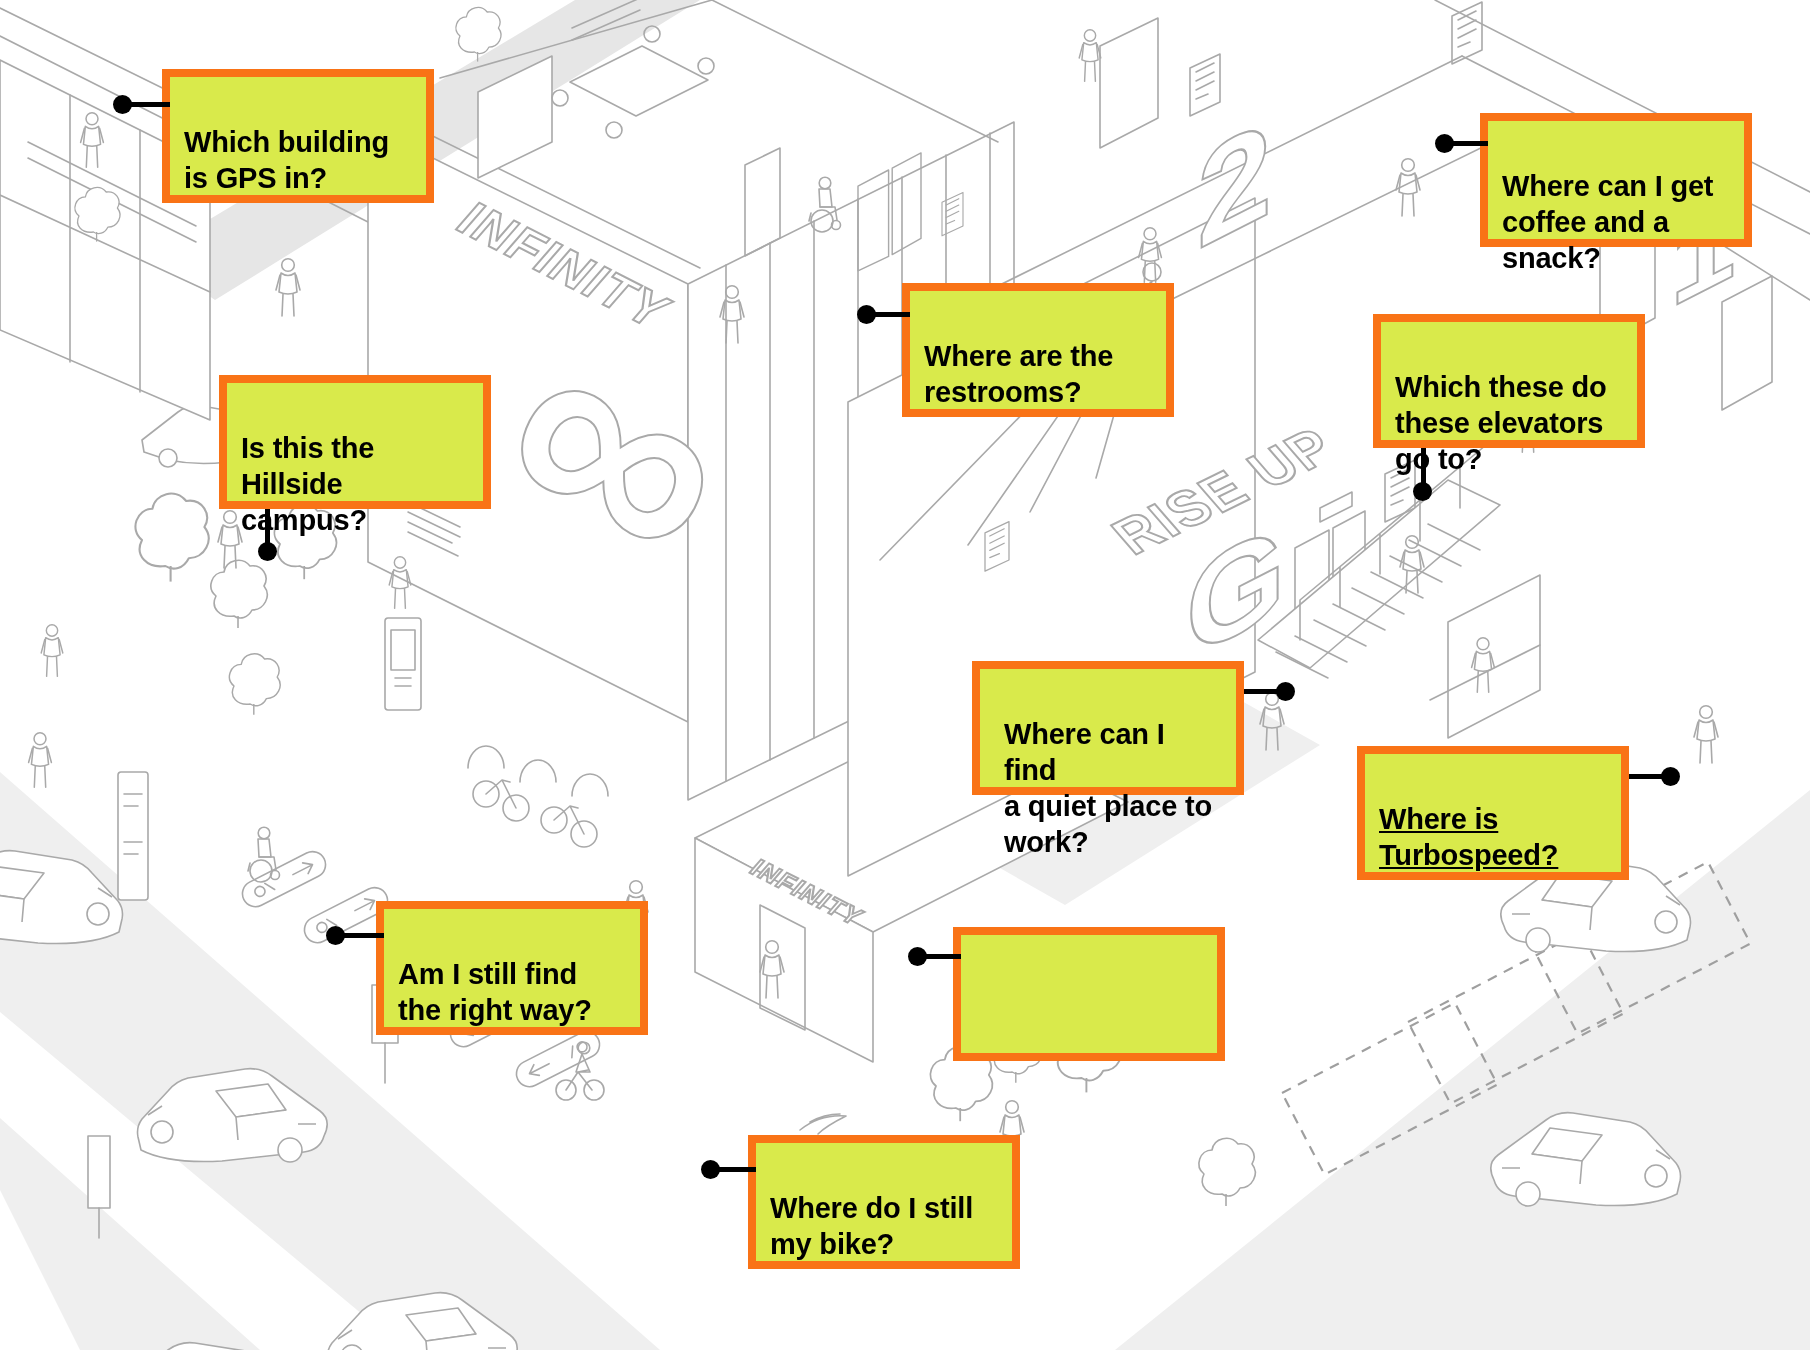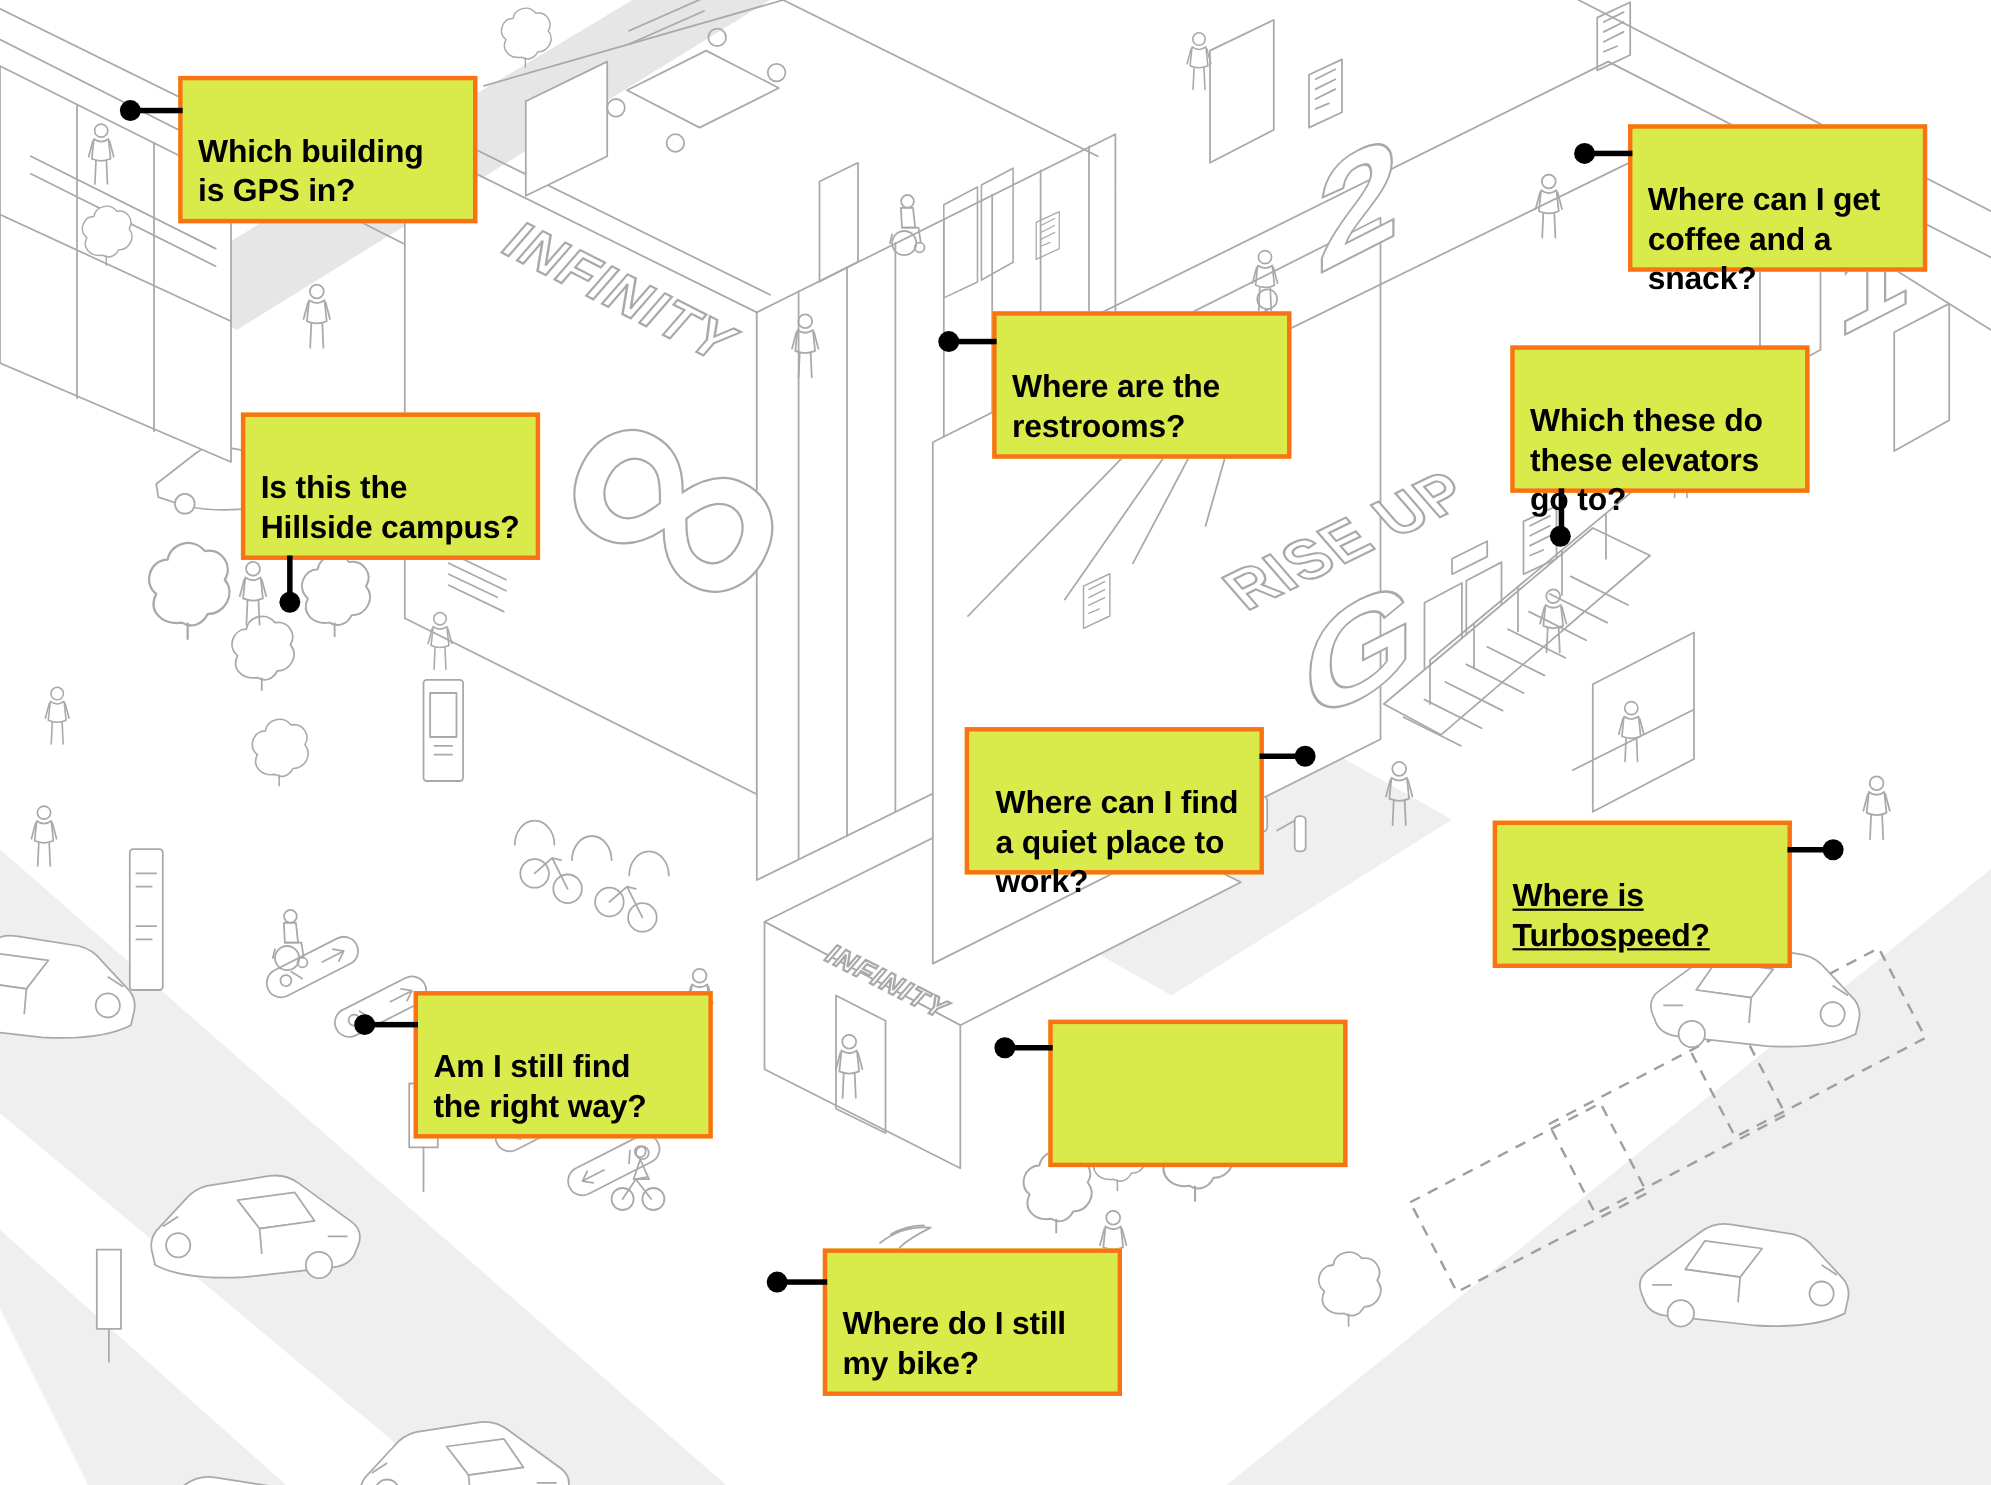--- a/index.html
+++ b/index.html
@@ -8,21 +8,21 @@
   .art{position:absolute;inset:0;z-index:1;}
   
   .s{fill:none;stroke:#a9a9a9;stroke-width:1.6;stroke-linecap:round;stroke-linejoin:round}
   .w{fill:#ffffff;stroke:#a9a9a9;stroke-width:1.6;stroke-linejoin:round}
   .g{fill:#efefef;stroke:none}
   .g2{fill:#e6e6e6;stroke:none}
   .d{fill:none;stroke:#9f9f9f;stroke-width:2.2;stroke-dasharray:10 8}
   .st{font-family:"Liberation Sans",sans-serif;font-weight:bold;fill:#ffffff;stroke:#a9a9a9;stroke-width:2;letter-spacing:2px}
   
   .callout{position:absolute;box-sizing:border-box;width:272px;height:134px;
-    background:var(--accent,#d9ea4b);border:4px solid #f97316;padding:11px 14px;
+    background:var(--accent,#d9ea4b);border:8px solid #f97316;padding:11px 14px;
     font-weight:700;font-size:29px;line-height:36px;color:#000;
     white-space:pre-line;z-index:5;letter-spacing:-0.2px;}
   .cline{position:absolute;background:#000;}
   .cdot{position:absolute;width:19px;height:19px;border-radius:50%;background:#000;}
 </style>
 </head>
 <body>
 
 <div id="stage">
 
@@ -337,21 +337,21 @@
     <div class="cdot" style="left:32px;top:160px;"></div>
   </div>
 
   <div class="callout" style="left:219px;top:375px;">
     <span>Is this the
 Hillside campus?</span>
     <div class="cline" style="left:38px;top:126px;width:5px;height:44px;"></div>
     <div class="cdot" style="left:31px;top:159px;"></div>
   </div>
 
-  <div class="callout" style="left:877px;top:661px;padding-left:24px;">
+  <div class="callout" style="left:972px;top:661px;padding-left:24px;">
     <span>Where can I find
 a quiet place to
 work?</span>
     <div class="cline" style="left:264px;top:20px;width:42px;height:5px;"></div>
     <div class="cdot" style="left:296px;top:13px;"></div>
   </div>
 
   <div class="callout" style="left:1357px;top:746px;text-decoration:underline;">
     <span>Where is
 Turbospeed?</span>

